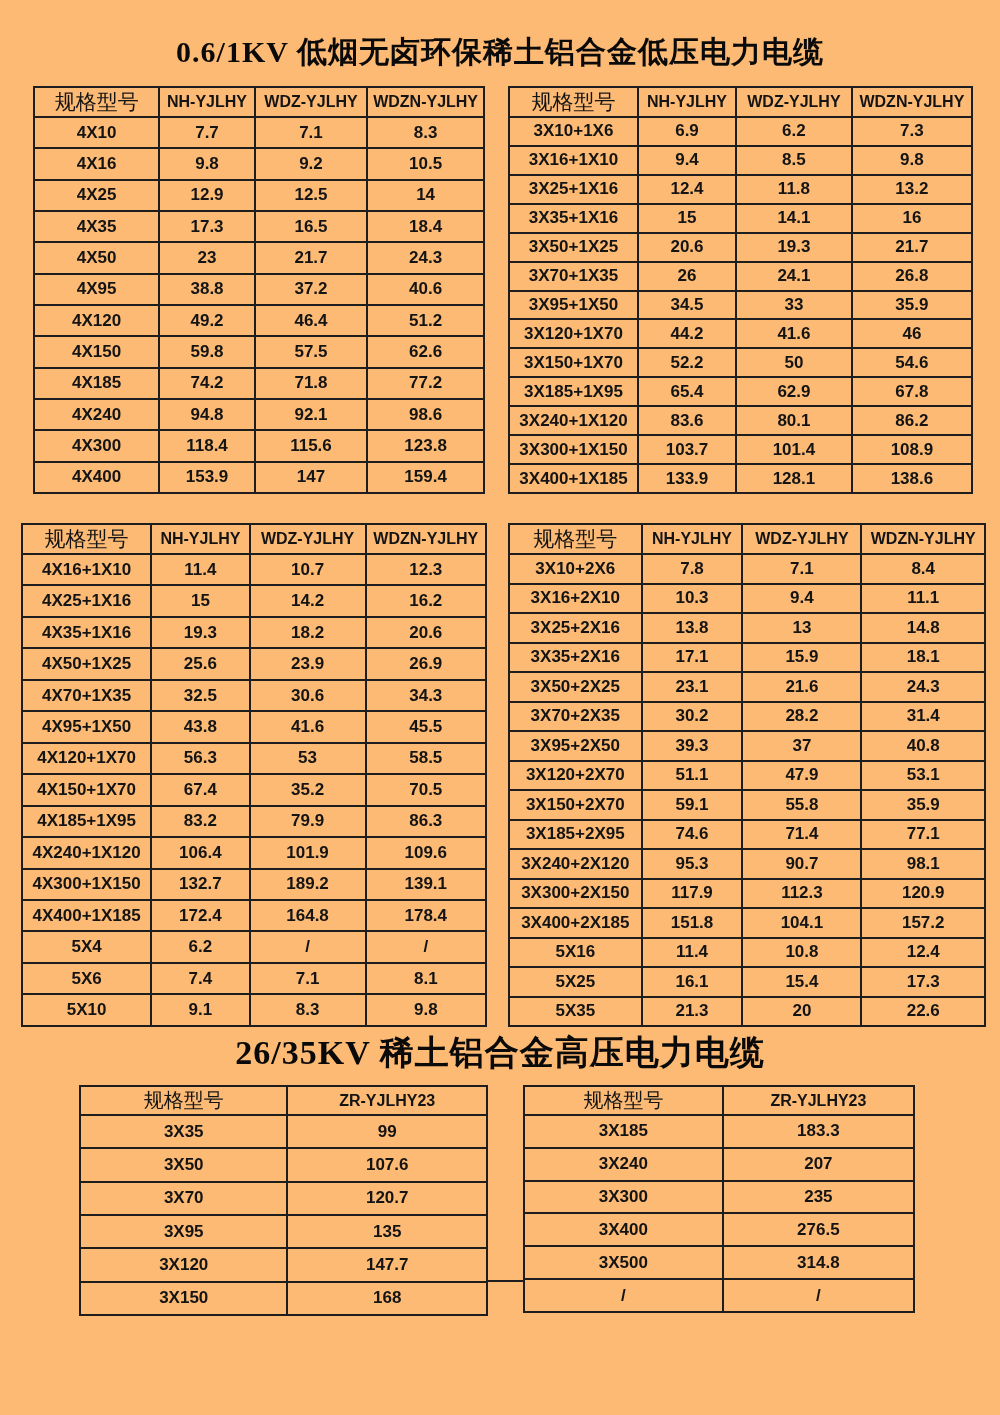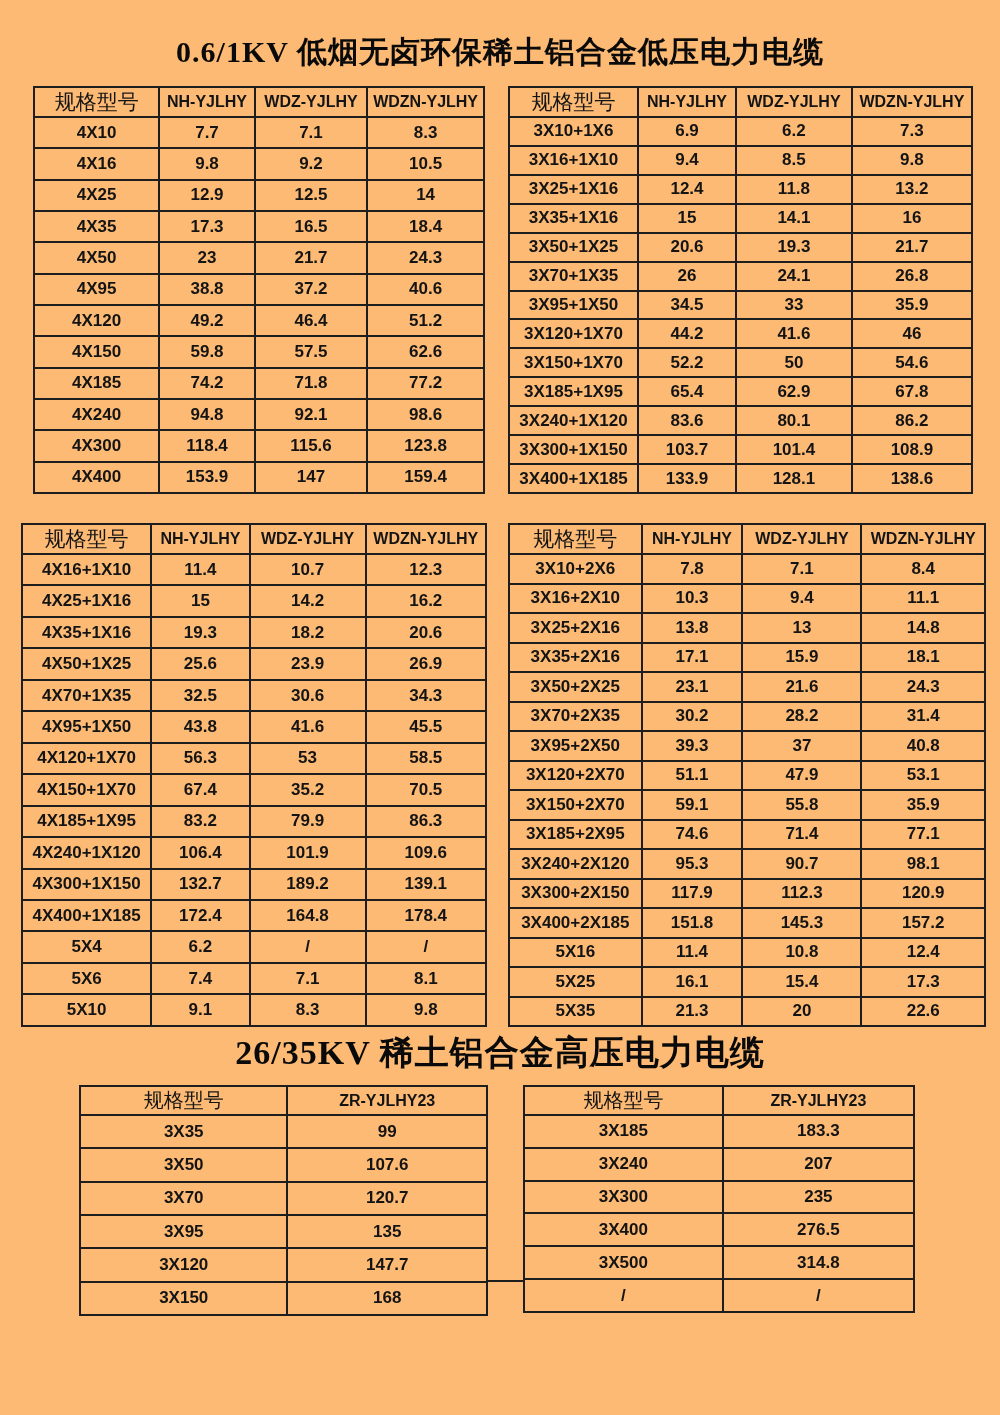--- a/index.html
+++ b/index.html
@@ -451,21 +451,21 @@
           </tr>
           <tr>
             <td>3X300+2X150</td>
             <td>117.9</td>
             <td>112.3</td>
             <td>120.9</td>
           </tr>
           <tr>
             <td>3X400+2X185</td>
             <td>151.8</td>
-            <td>145.3</td>
+            <td>104.1</td>
             <td>157.2</td>
           </tr>
           <tr>
             <td>5X16</td>
             <td>11.4</td>
             <td>10.8</td>
             <td>12.4</td>
           </tr>
           <tr>
             <td>5X25</td>

